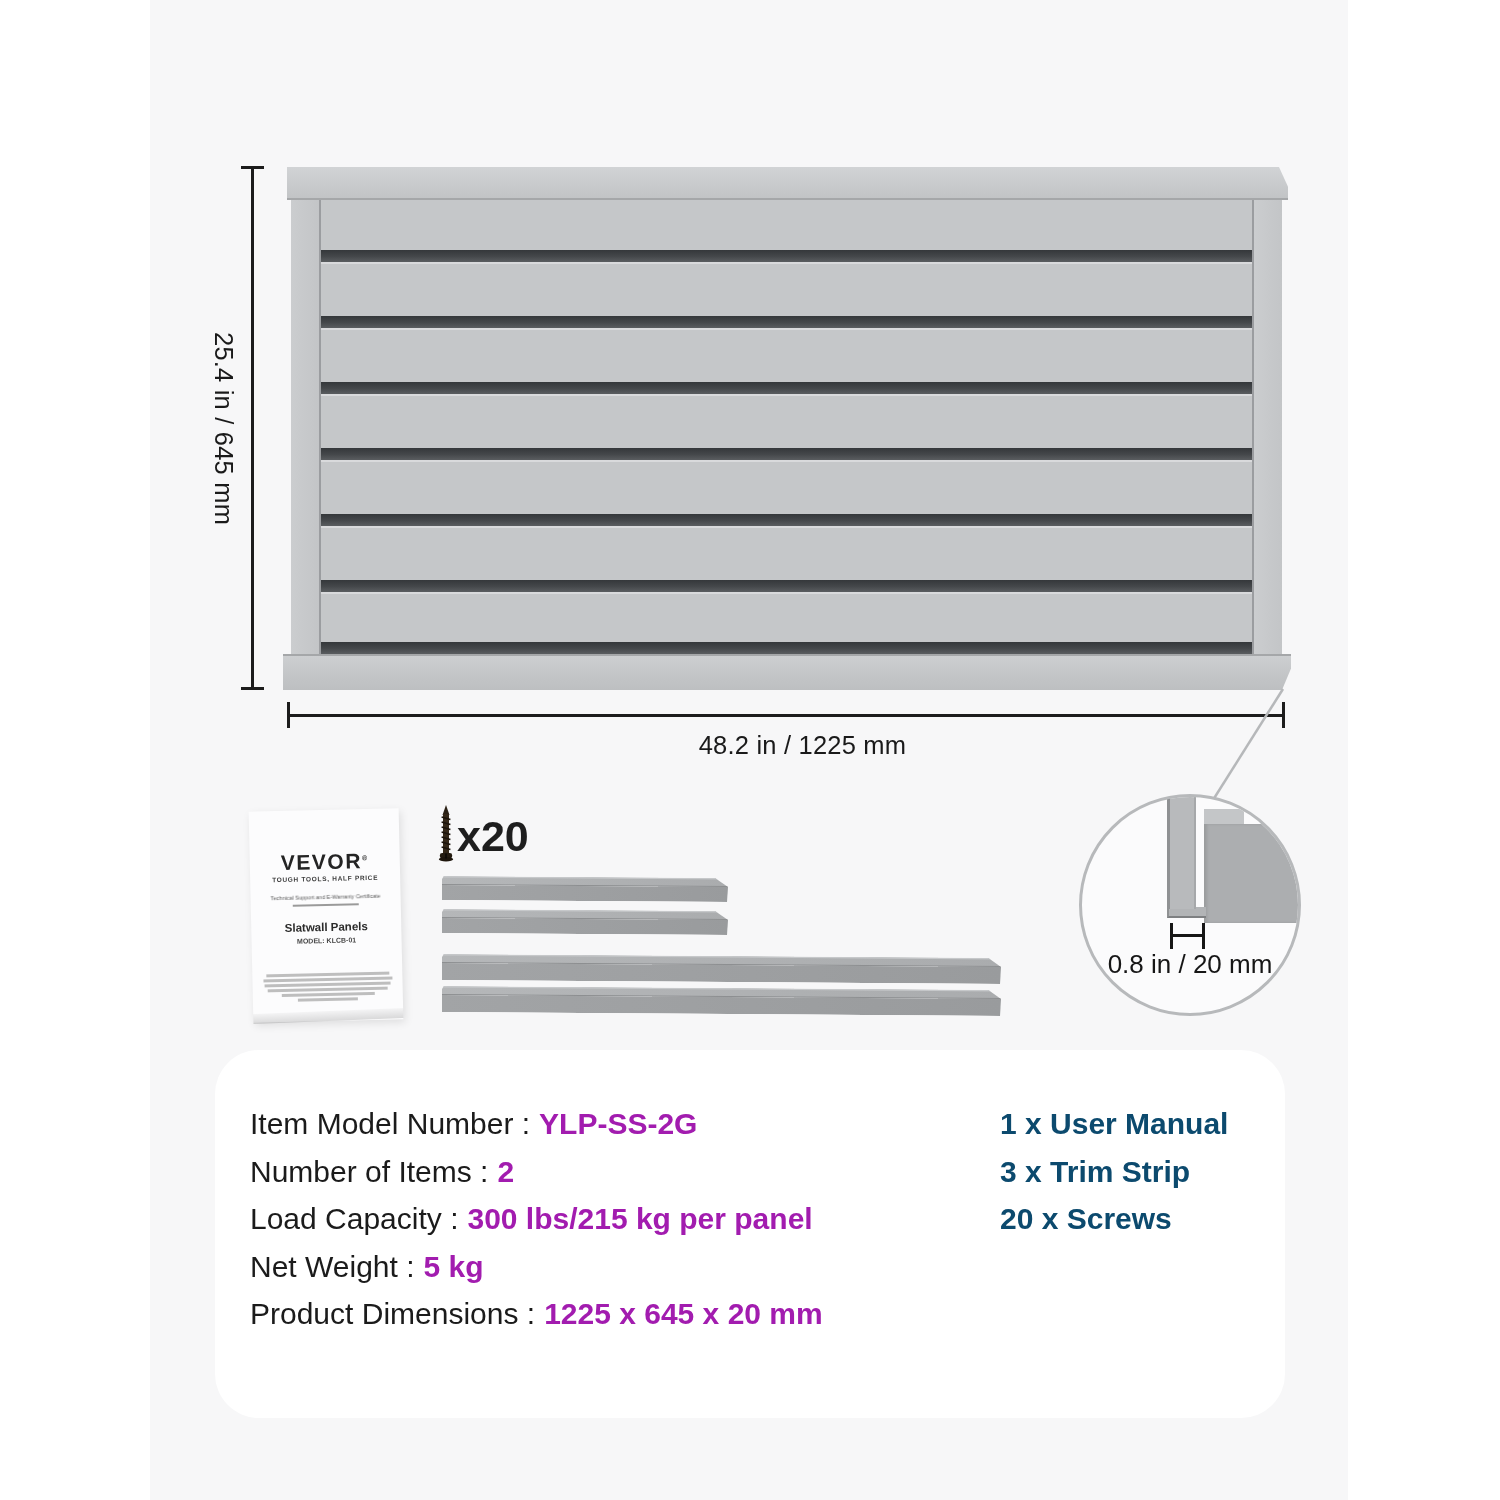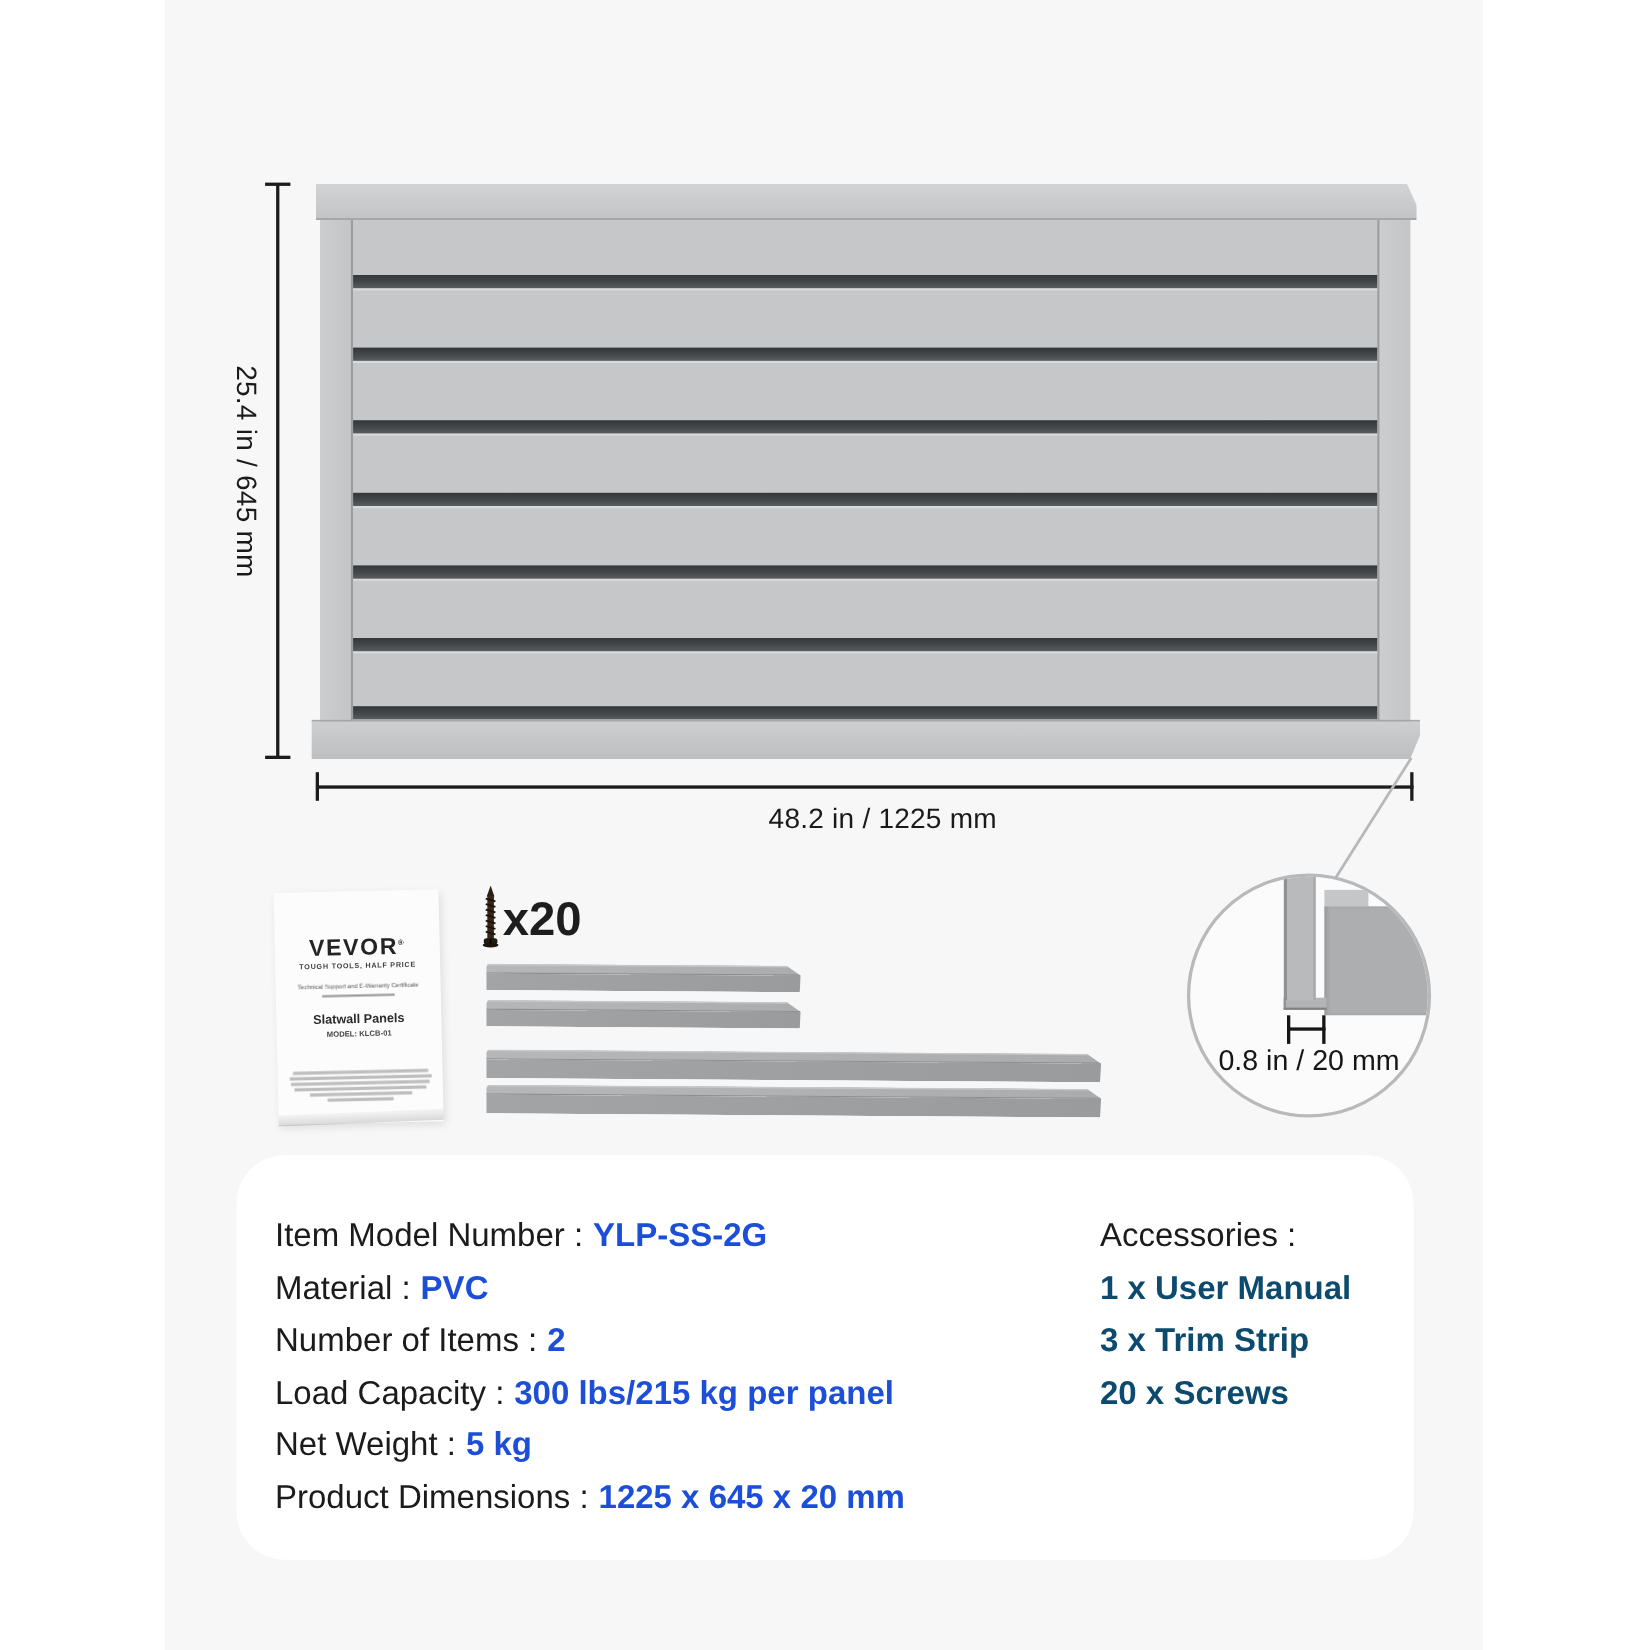--- a/index.html
+++ b/index.html
@@ -93,21 +93,21 @@
   .s-short{width:286px;height:24px;clip-path:polygon(2px 0,calc(100% - 13px) 0,100% 9px,calc(100% - 1px) 100%,0 100%,0 3px);}
   .s-short .t-face{height:15px;}
   .s-long{width:559px;height:26px;clip-path:polygon(2px 0,calc(100% - 13px) 0,100% 9px,calc(100% - 1px) 100%,0 100%,0 3px);}
   .s-long .t-face{height:17px;}
 
   
   .spec-card{position:absolute;left:215px;top:1050px;width:1070px;height:368px;background:#ffffff;border-radius:44px;}
   .spec-col{position:absolute;top:50px;font-size:30px;line-height:47.5px;color:#1b1b1b;white-space:nowrap;}
   .spec-left{left:35px;}
   .spec-right{left:785px;}
-  .spec-row span.v{color:#1d4ed8;font-weight:bold;margin-left:9px;}
+  .spec-row span.v{color:#a21caf;font-weight:bold;margin-left:9px;}
   .acc-item{color:#0c4a6e;font-weight:bold;}
 </style>
 </head>
 <body>
 
 <div class="canvas">
   <div class="content-bg"></div>
 
   <div class="panel">
     <div class="panel-cap-top"></div>
@@ -202,35 +202,31 @@
     <div class="t-top"></div>
       <div class="t-face"></div>
   </div>
 
   <div class="spec-card">
     <div class="spec-col spec-left">
       <div class="spec-row">
         <span>Item Model Number :</span><span class="v">YLP-SS-2G</span>
       </div>
       <div class="spec-row">
-        <span>Material :</span><span class="v">PVC</span>
-      </div>
-      <div class="spec-row">
         <span>Number of Items :</span><span class="v">2</span>
       </div>
       <div class="spec-row">
         <span>Load Capacity :</span><span class="v">300 lbs/215 kg per panel</span>
       </div>
       <div class="spec-row">
         <span>Net Weight :</span><span class="v">5 kg</span>
       </div>
       <div class="spec-row">
         <span>Product Dimensions :</span><span class="v">1225 x 645 x 20 mm</span>
       </div>
     </div>
     <div class="spec-col spec-right">
-      <div>Accessories :</div>
       <div class="acc-item">1 x User Manual</div>
       <div class="acc-item">3 x Trim Strip</div>
       <div class="acc-item">20 x Screws</div>
     </div>
   </div>
 </div>
 
 </body></html>

